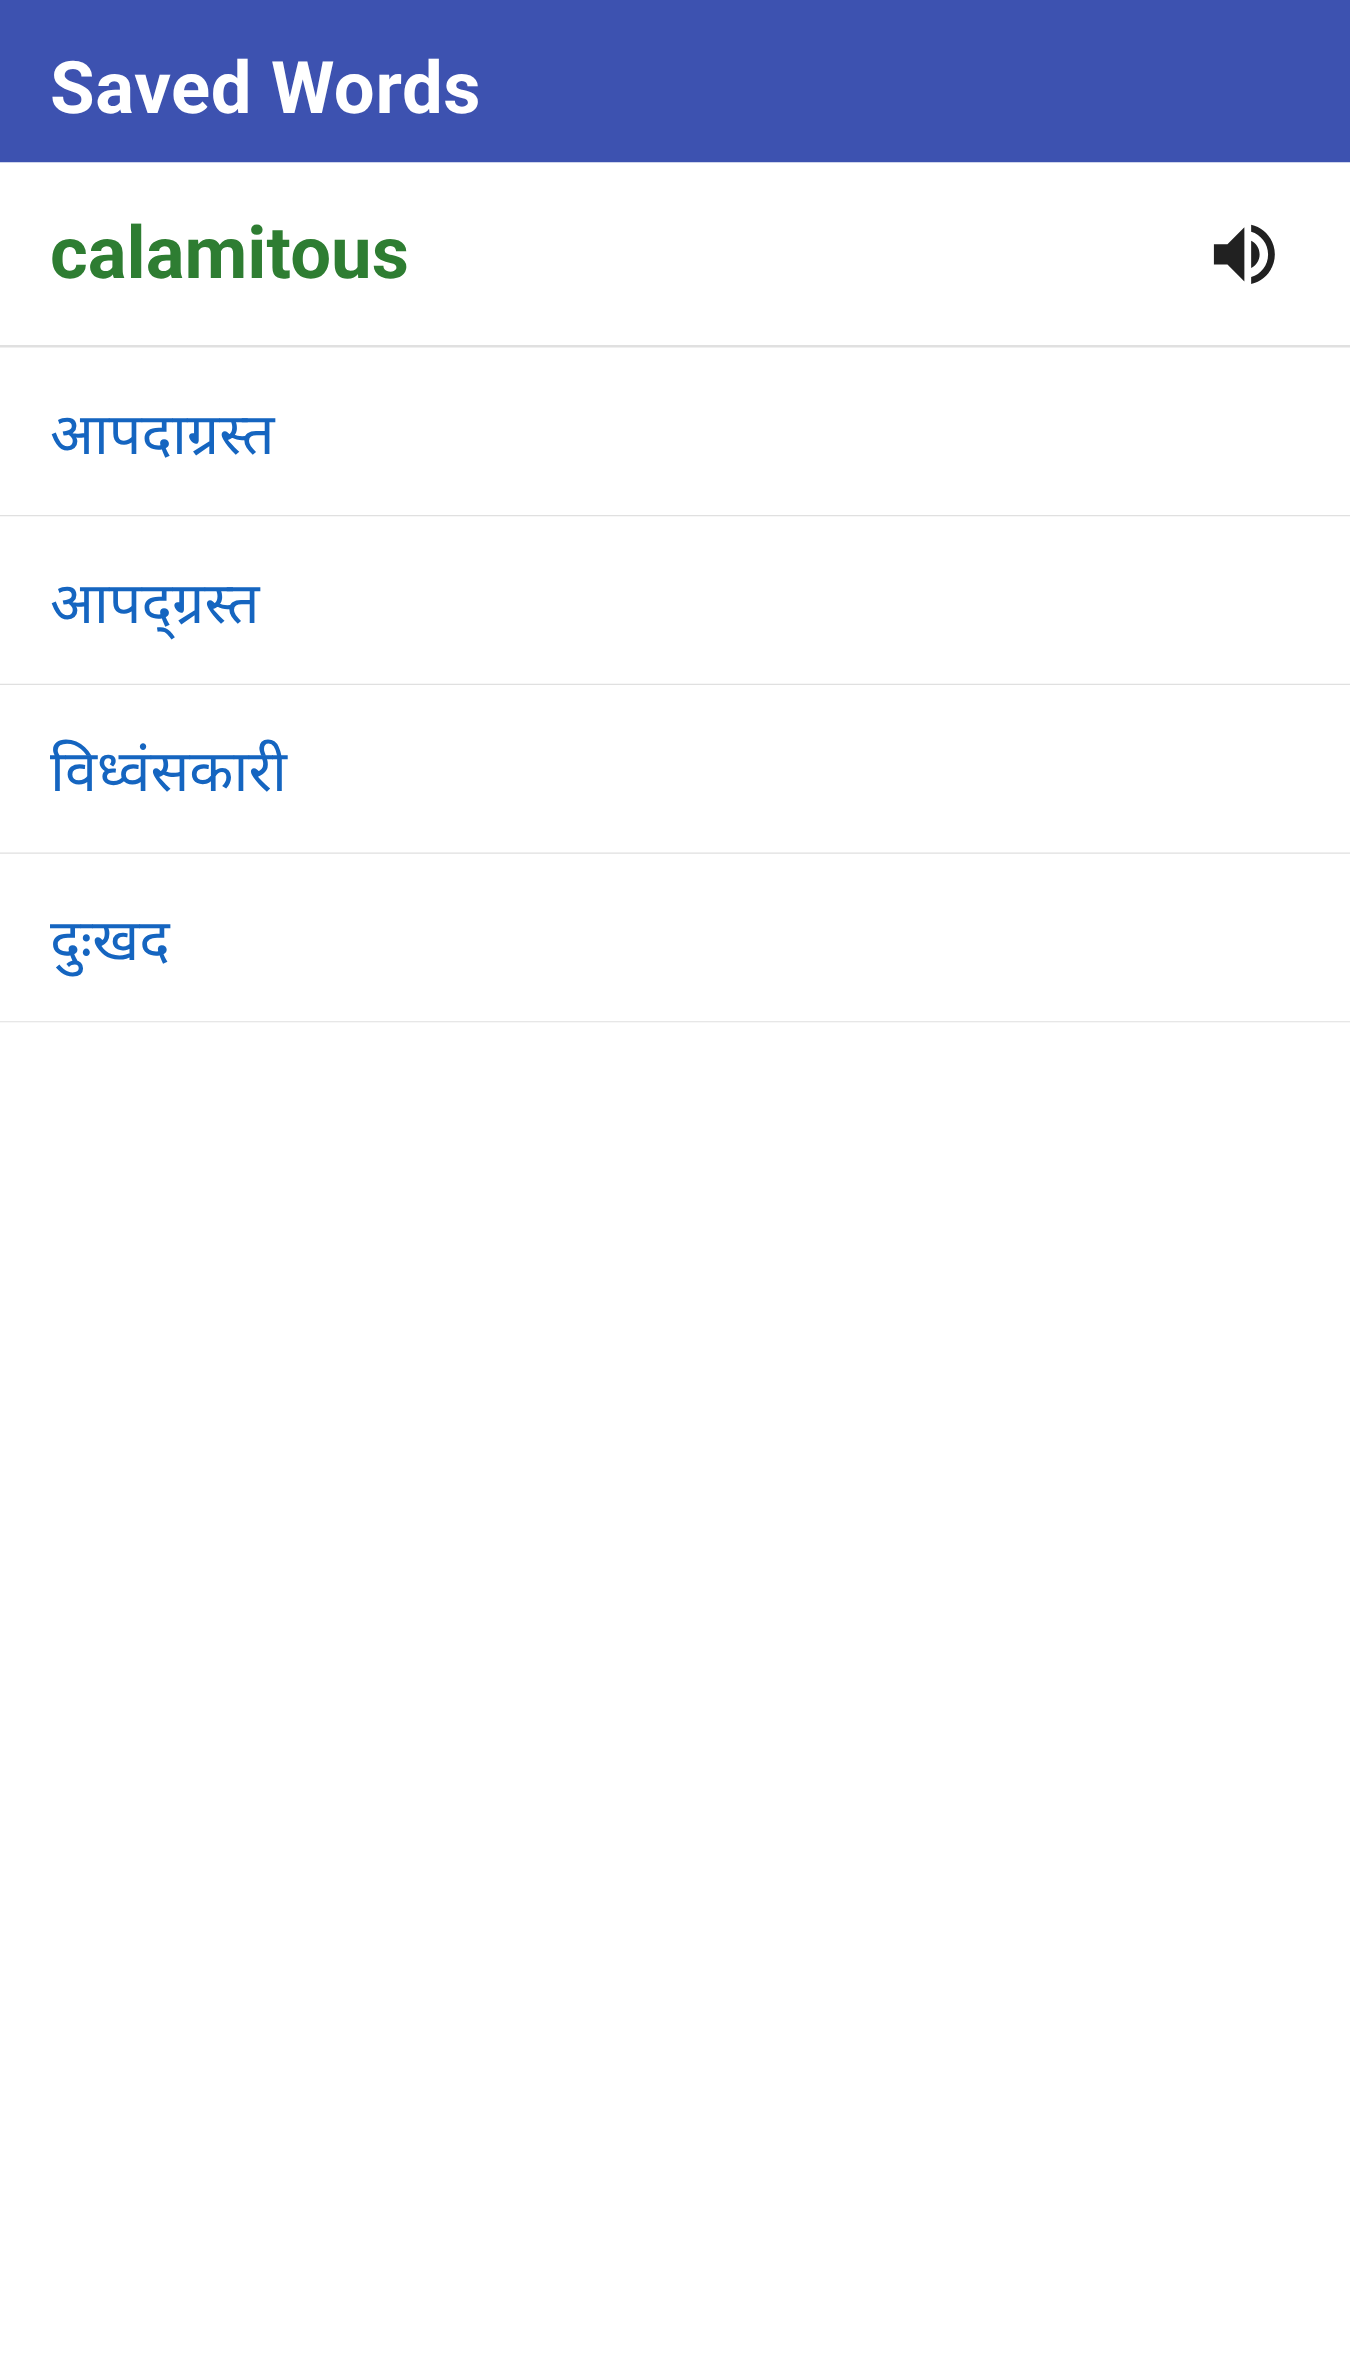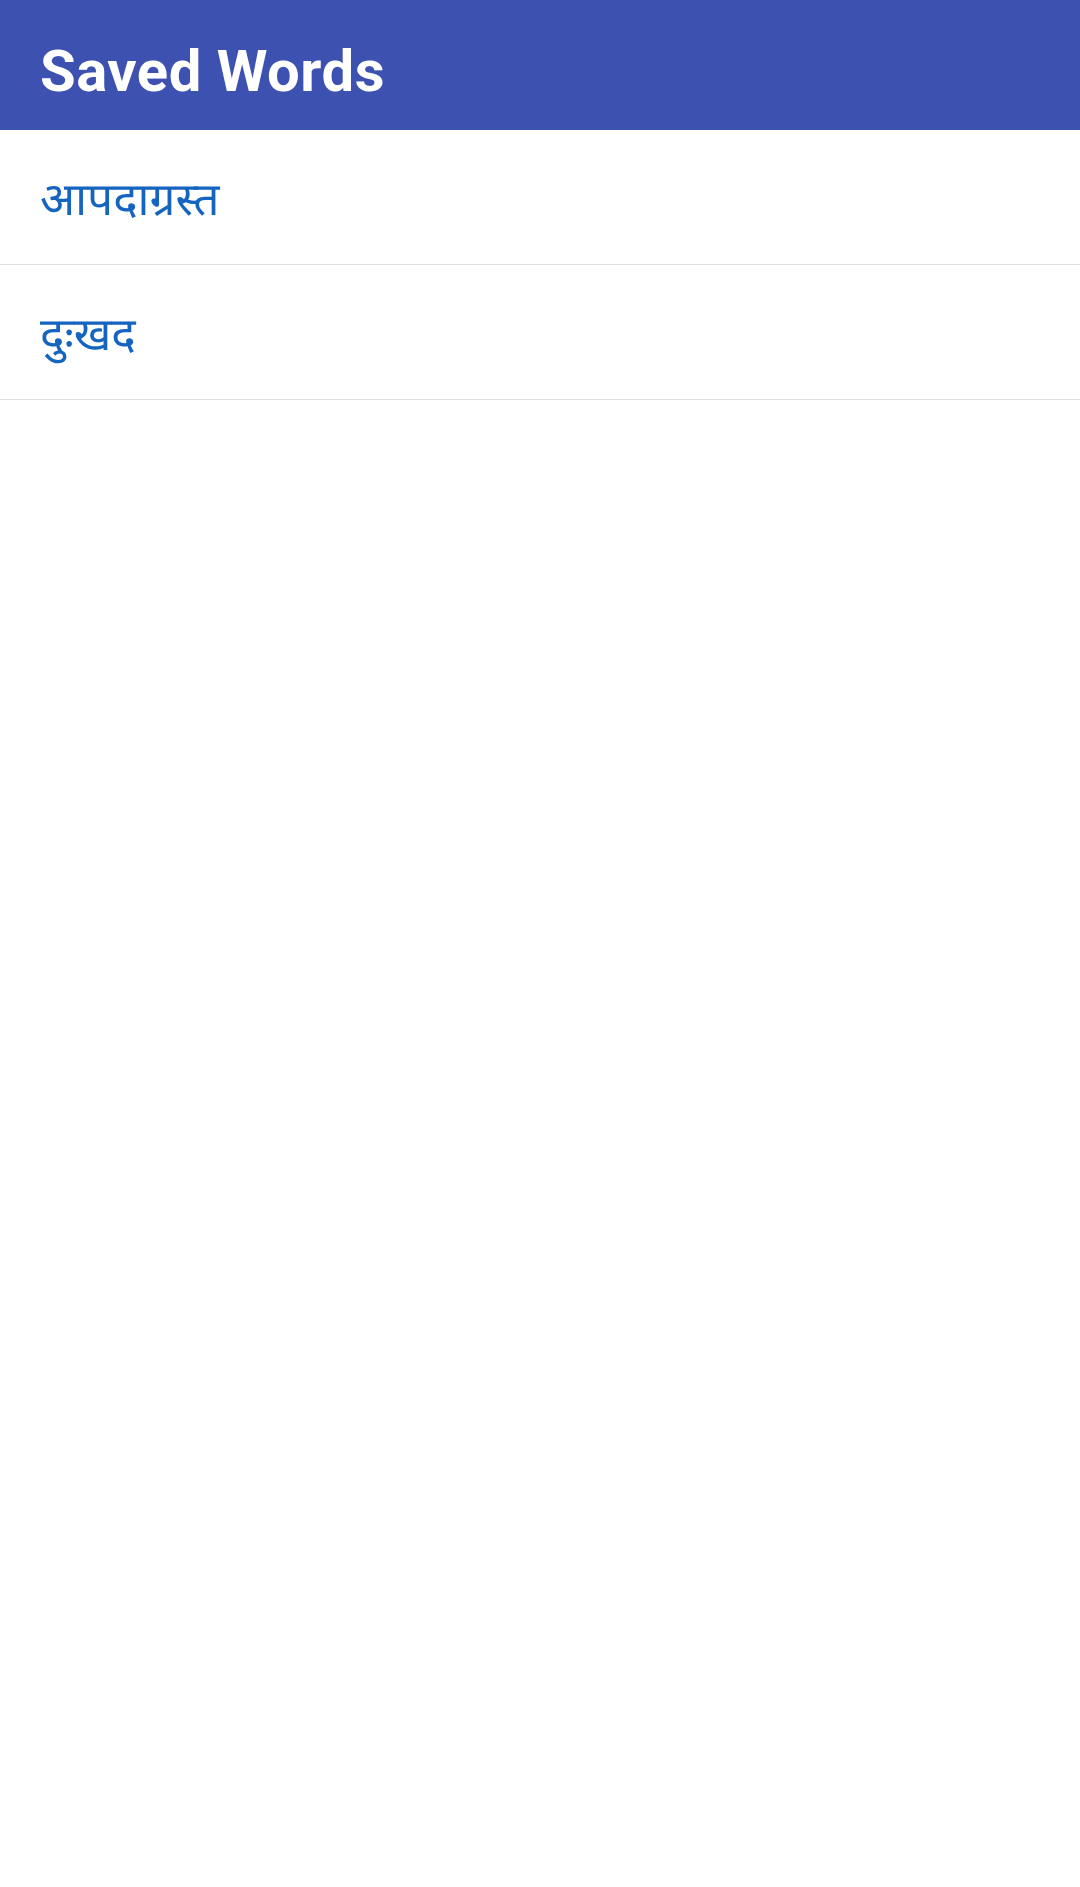--- a/index.html
+++ b/index.html
@@ -87,24 +87,38 @@
   </style>
 </head>
 <body>
 
 <div class="header">
   <span class="header-title">Saved Words</span>
 </div>
 
 <div class="content">
 
+  <div class="word-header">
+    <span class="main-word">calamitous</span>
+    <div class="speaker-icon" title="Play pronunciation">
+      <svg class="speaker-svg" viewBox="0 0 24 24" xmlns="http://www.w3.org/2000/svg">
+        <path fill="#212121" d="M3 9v6h4l5 5V4L7 9H3zm13.5 3c0-1.77-1.02-3.29-2.5-4.03v8.05c1.48-.73 2.5-2.25 2.5-4.02zM14 3.23v2.06c2.89.86 5 3.54 5 6.71s-2.11 5.85-5 6.71v2.06c4.01-.91 7-4.49 7-8.77s-2.99-7.86-7-8.77z"></path>
+      </svg>
+    </div>
+  </div>
 
   <div id="translations-container">
   <div class="translation-row">
         <span class="translation-text">आपदाग्रस्त</span>
+      </div>
+      <div class="translation-row">
+        <span class="translation-text">आपद्ग्रस्त</span>
+      </div>
+      <div class="translation-row">
+        <span class="translation-text">विध्वंसकारी</span>
       </div>
       <div class="translation-row">
         <span class="translation-text">दुःखद</span>
       </div>
     </div>
 
   <div class="bottom-space"></div>
 </div>
 
 </body></html>

